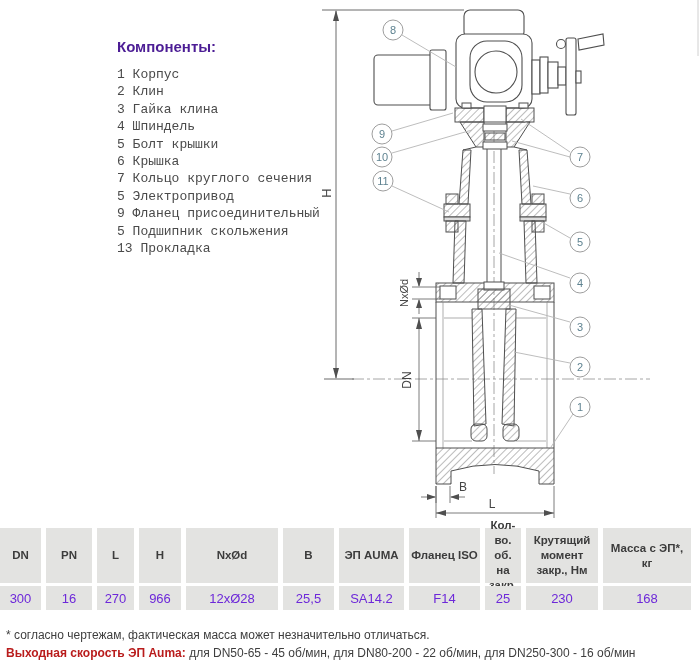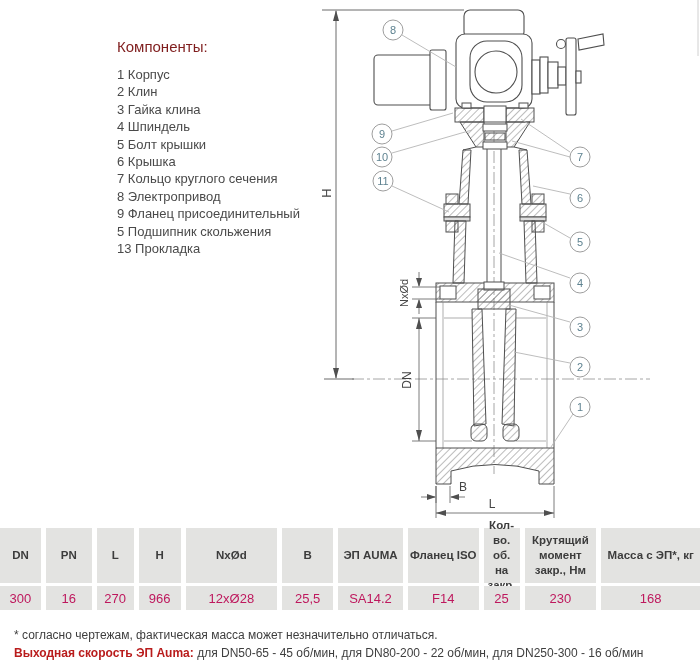--- a/index.html
+++ b/index.html
@@ -2,51 +2,51 @@
 <html><head>
 <meta charset="utf-8">
 <style>
   html,body{margin:0;padding:0;}
   body{
     width:700px;height:668px;background:#ffffff;position:relative;overflow:hidden;
     font-family:"Liberation Sans",sans-serif;color:#434343;
   }
   
   .components{position:absolute;left:117px;top:38px;}
-  .components .title{font-size:15px;font-weight:normal;color:#7f1d1d;margin-bottom:11px;}
-  .components .item{font-size:13px;line-height:17.4px;color:#4a4a4a;}
+  .components .title{font-size:15px;font-weight:bold;color:#4c1d95;margin-bottom:11px;}
+  .components .item{font-size:13px;line-height:17.4px;color:#4a4a4a;font-family:Liberation Mono, monospace;}
   
   .drawing{position:absolute;left:0;top:0;}
   .drawing svg text{font-family:"Liberation Sans",sans-serif;}
   
   .spec-table{position:absolute;left:0;top:528px;width:700px;}
   .t-row{display:flex;gap:5px;}
   .t-cell{background:#e3e3e1;box-sizing:border-box;display:flex;align-items:center;justify-content:center;text-align:center;}
   .t-head .t-cell{height:55px;font-weight:bold;font-size:11.5px;line-height:1.3;color:#3c3c3c;padding:0 2px;}
   .t-vals{margin-top:3px;}
-  .t-vals .t-cell{height:24px;font-size:13px;color:#be185d;}
+  .t-vals .t-cell{height:24px;font-size:13px;color:#6d28d9;}
   .c0{width:41px}.c1{width:46px}.c2{width:37px}.c3{width:42px}.c4{width:92px}.c5{width:51px}
-  .c6{width:65px}.c7{width:71px}.c8{width:36px}.c9{width:72px}.c10{width:99px}
-  
-  .footnotes{position:absolute;left:6px;top:626px;font-size:12px;line-height:18px;color:#3e3e3e;margin-left:8px;}
+  .c6{width:65px}.c7{width:71px}.c8{width:36px}.c9{width:72px}.c10{width:88px}
+  
+  .footnotes{position:absolute;left:6px;top:626px;font-size:12px;line-height:18px;color:#3e3e3e;}
   .footnotes b{color:#b91c1c;}
 </style>
 </head>
 <body>
 
 <div class="components">
   <div class="title">Компоненты:</div>
   <div class="item">1 Корпус</div>
   <div class="item">2 Клин</div>
   <div class="item">3 Гайка клина</div>
   <div class="item">4 Шпиндель</div>
   <div class="item">5 Болт крышки</div>
   <div class="item">6 Крышка</div>
   <div class="item">7 Кольцо круглого сечения</div>
-  <div class="item">8 Электропривод</div>
+  <div class="item">5 Электропривод</div>
   <div class="item">9 Фланец присоединительный</div>
   <div class="item">5 Подшипник скольжения</div>
   <div class="item">13 Прокладка</div>
 </div>
 
 <div class="drawing">
 <svg width="700" height="525" viewBox="0 0 700 525">
   <defs>
     <pattern id="hatch" patternUnits="userSpaceOnUse" width="5" height="5" patternTransform="rotate(45)">
       <line x1="0" y1="0" x2="0" y2="5" stroke="#6b6b6b" stroke-width="0.9"></line>

